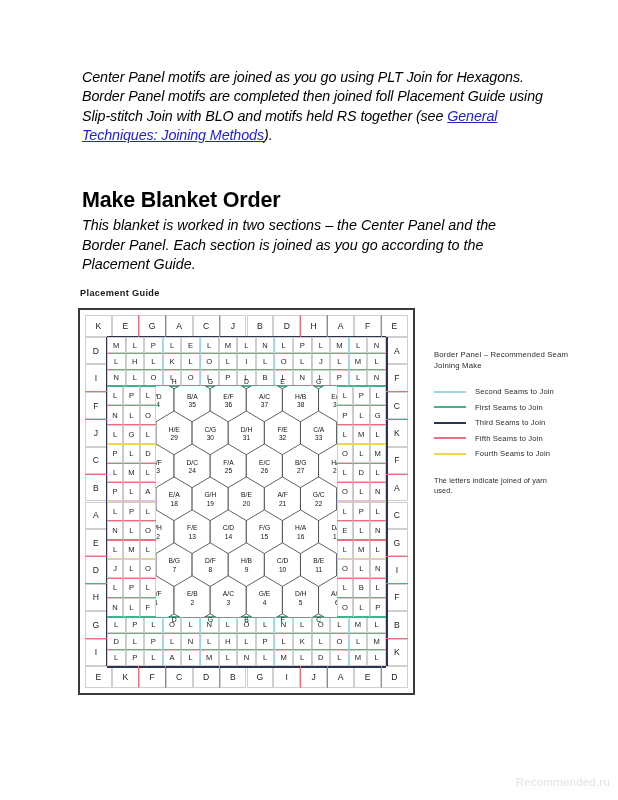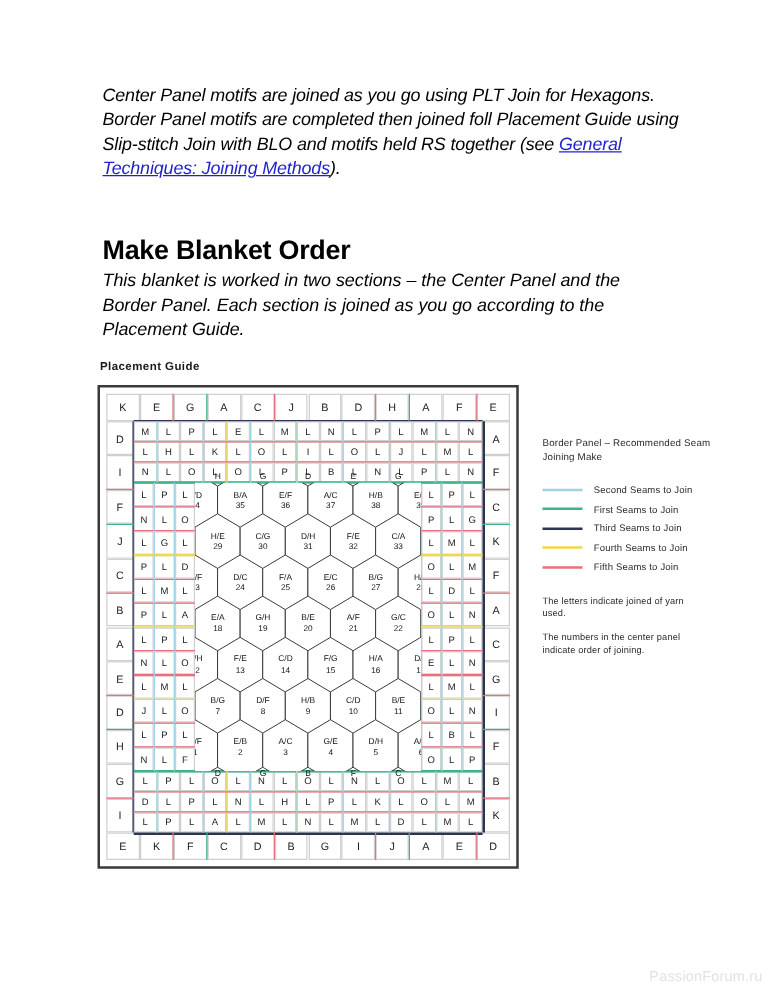--- a/index.html
+++ b/index.html
@@ -727,29 +727,28 @@
         </div>
         <div class="legend-row">
           <span class="legend-swatch" style="background: rgb(62, 180, 137);"></span>
           <span class="legend-label">First Seams to Join</span>
         </div>
         <div class="legend-row">
           <span class="legend-swatch" style="background: rgb(43, 53, 80);"></span>
           <span class="legend-label">Third Seams to Join</span>
         </div>
         <div class="legend-row">
+          <span class="legend-swatch" style="background: rgb(232, 112, 126);"></span>
+          <span class="legend-label">Fifth Seams to Join</span>
+        </div>
+        <div class="legend-row">
           <span class="legend-swatch" style="background: rgb(242, 214, 75);"></span>
           <span class="legend-label">Fourth Seams to Join</span>
         </div>
-        <div class="legend-row">
-          <span class="legend-swatch" style="background: rgb(232, 112, 126);"></span>
-          <span class="legend-label">Fifth Seams to Join</span>
-        </div>
       </div>
   </div>
 
   <div class="notes" id="legend-notes">
       <p>The letters indicate joined of yarn used.</p>
-      <p>The numbers in the center panel indicate order of joining.</p>
     </div>
 
-  <div class="watermark">PassionForum.ru</div>
+  <div class="watermark">Recommended.ru</div>
 </div>
 
 </body></html>

